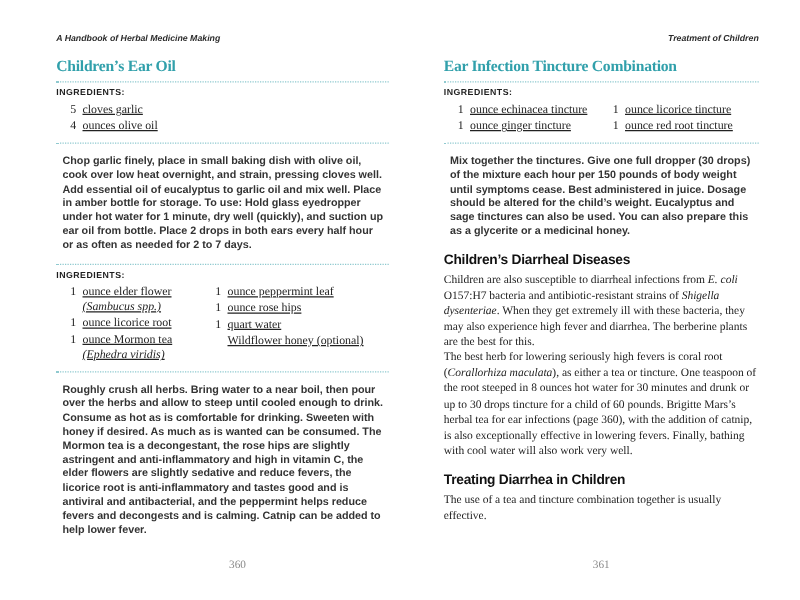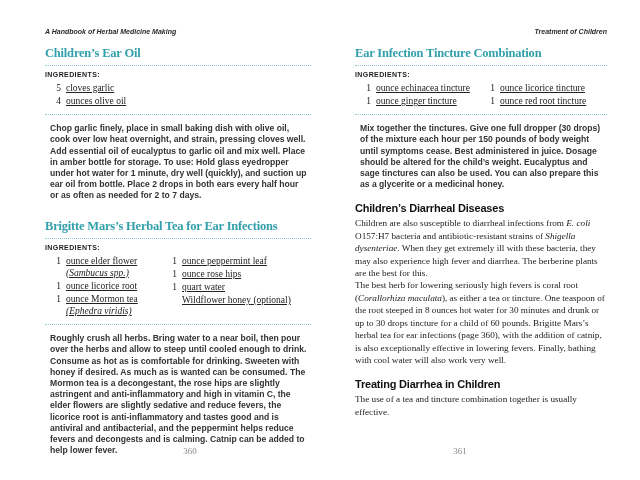--- a/index.html
+++ b/index.html
@@ -58,21 +58,21 @@
   }
   .section-body { font-size:9.2px; line-height:1.35; color:#222222; }
 
   .page-number {
     position:absolute; top:446px;
     font-family:"Liberation Serif", serif; font-size:9px;
     color:var(--c-page_number_gray, #8a8a8a);
     text-align:center;
   }
   .pn-left  { left:57px;  width:266px; }
-  .pn-right { left:334px; width:252px; }
+  .pn-right { left:355px; width:252px; }
 </style>
 </head>
 <body>
 
 <div class="page page-left">
   <div class="running-head">A Handbook of Herbal Medicine Making</div>
 
   <div class="recipe r1">
     <div class="recipe-title">Children’s Ear Oil</div>
     <div class="rule"></div>
@@ -89,21 +89,20 @@
         </div>
       </div>
     </div>
     <div class="rule"></div>
     <div class="instructions">Chop garlic finely, place in small baking dish with olive oil, cook over low heat overnight, and strain, pressing cloves well. Add essential oil of eucalyptus to garlic oil and mix well. Place in amber bottle for storage. To use: Hold glass eyedropper under hot water for 1 minute, dry well (quickly), and suction up ear oil from bottle. Place 2 drops in both ears every half hour or as often as needed for 2 to 7 days.</div>
   </div>
 
   <div class="recipe-gap"></div>
 
   <div class="recipe r2">
-    <div class="recipe-title">Brigitte Mars’s Herbal Tea for Ear Infections</div>
     <div class="rule"></div>
     <div class="ing-label">INGREDIENTS:</div>
     <div class="ing-cols">
       <div class="ing-col1">
         <div class="ing-row">
           <span class="qty">1</span>
           <span class="ing-text"><span>ounce elder flower</span><span class="latin">(Sambucus spp.)</span></span>
         </div>
         <div class="ing-row">
           <span class="qty">1</span>

